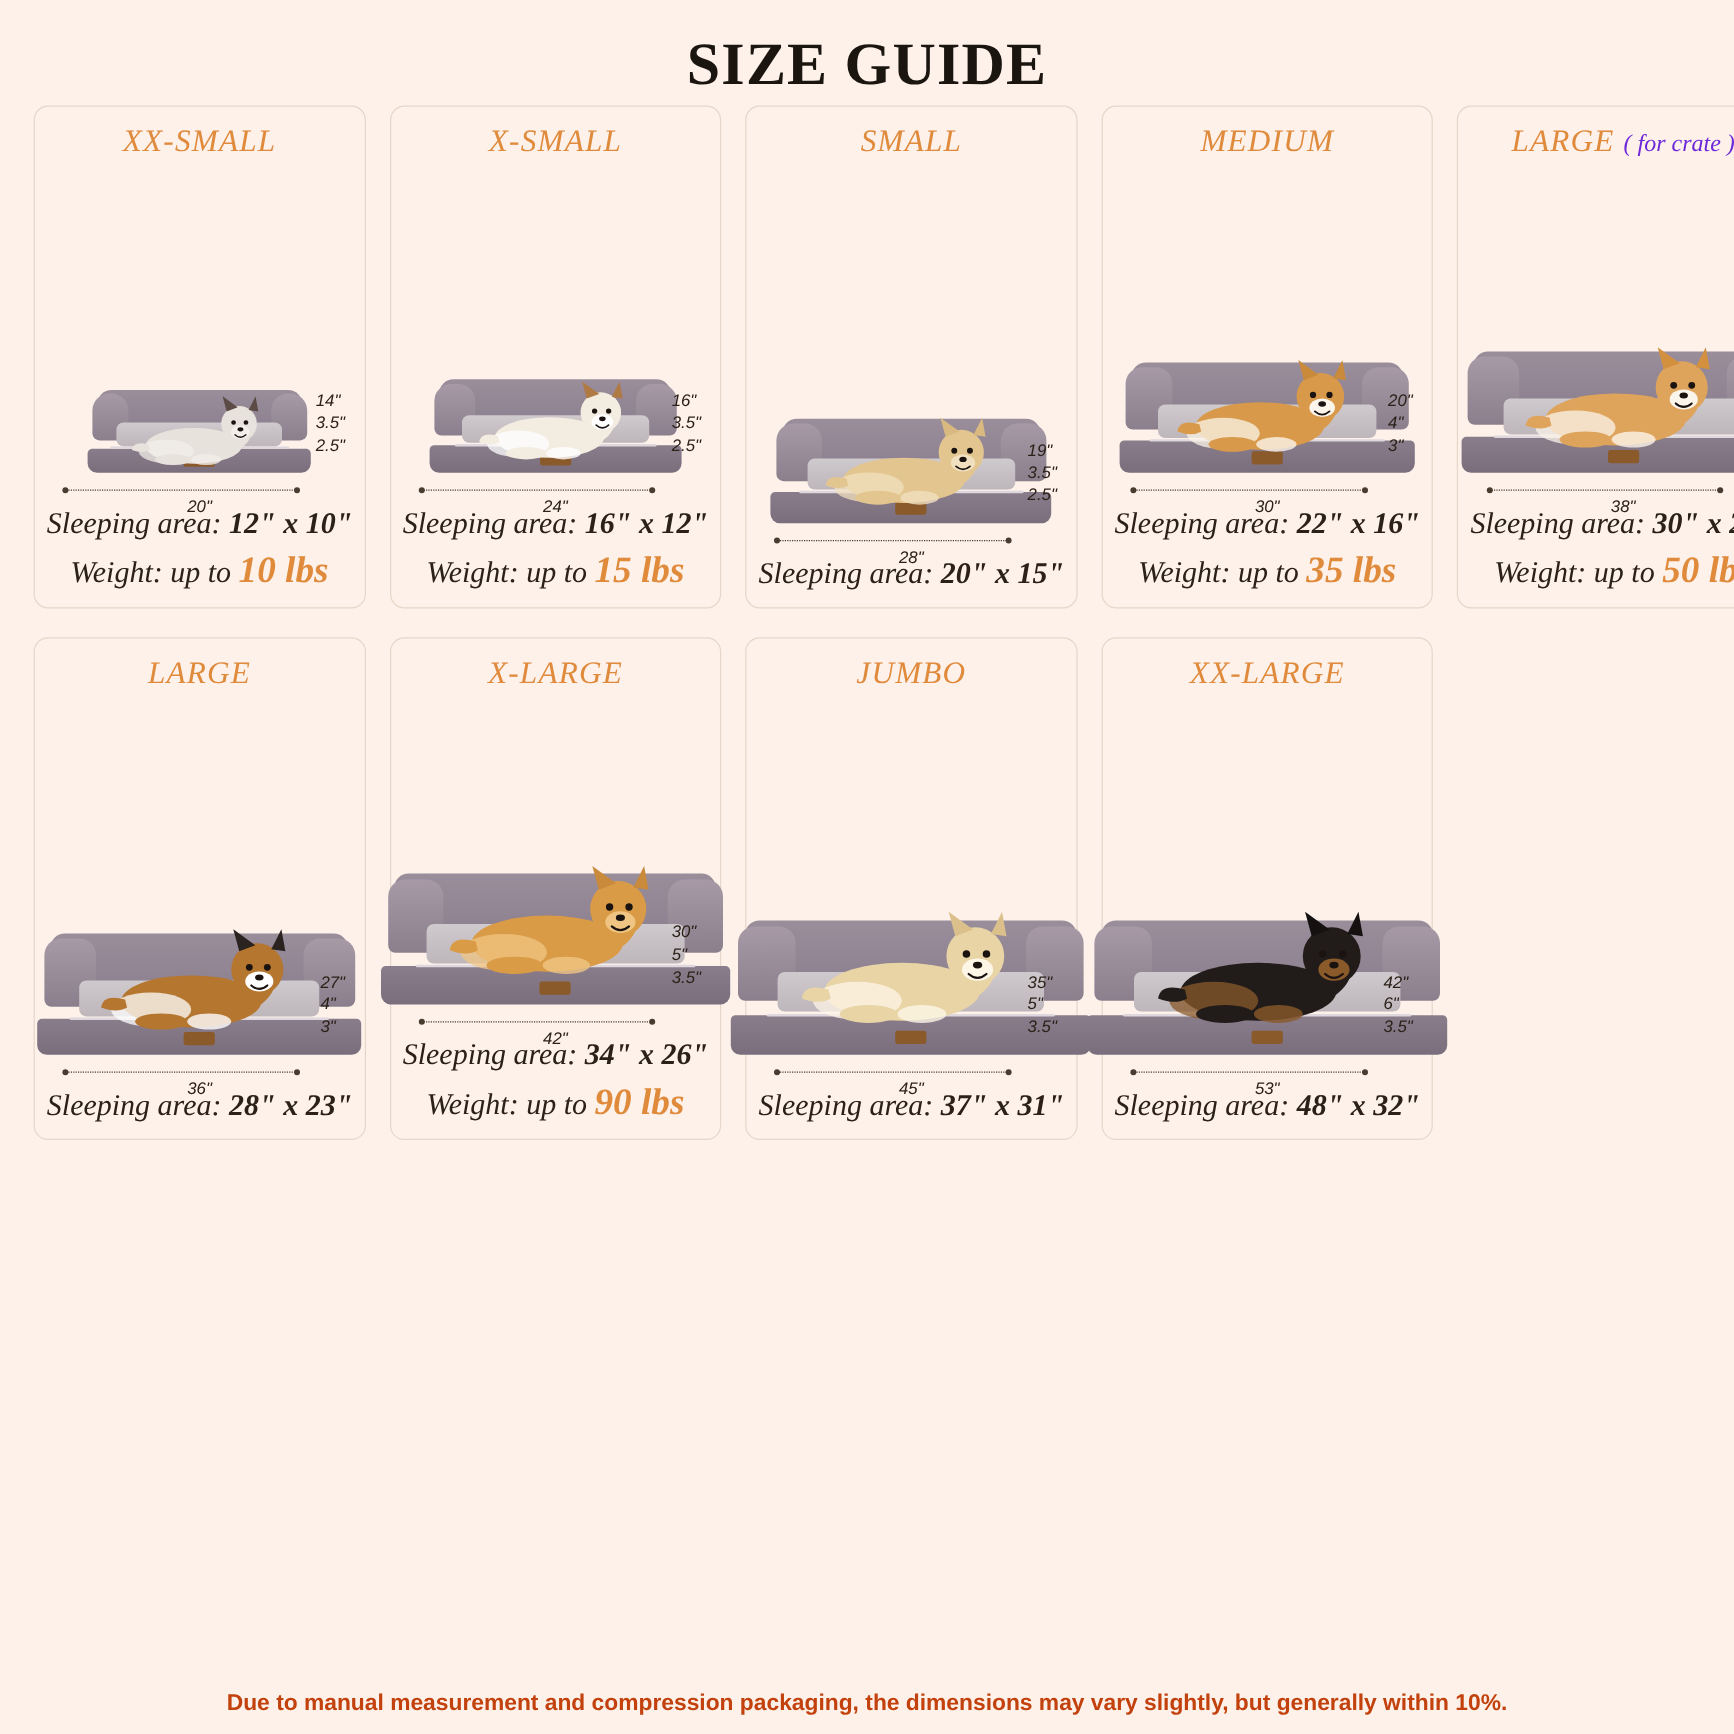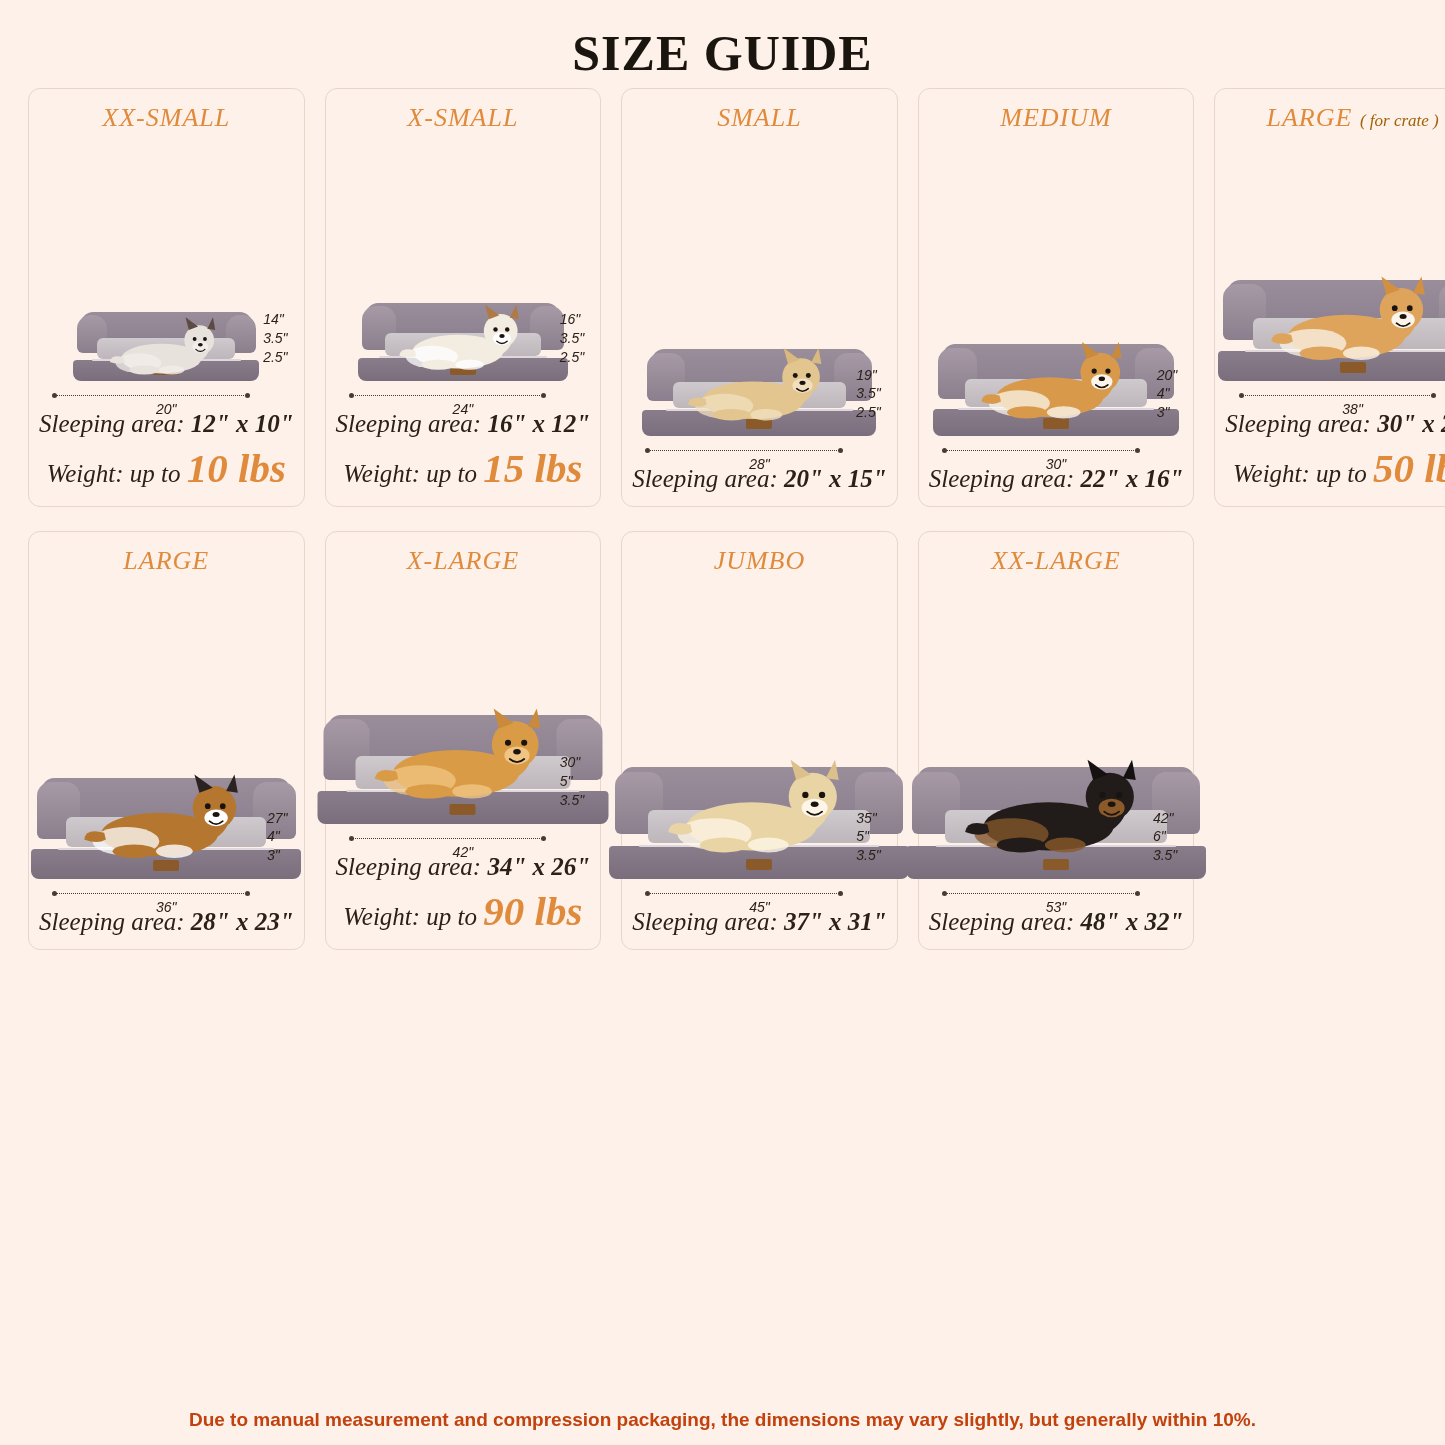--- a/index.html
+++ b/index.html
@@ -61,22 +61,22 @@
   }
   .card-title {
     font-family: "Liberation Serif", serif;
     font-size: 26px;
     color: #e08a3c;
     letter-spacing: 1px;
     margin-top: 6px;
     white-space: nowrap;
   }
   .card-title .paren {
-    font-size: 17px;
-    color: #a16207;
+    font-size: 20px;
+    color: #6d28d9;
     letter-spacing: 0;
   }
   .illus {
     position: relative;
     flex: 1;
     width: 100%;
     margin-top: 2px;
   }
   
   .bed {
@@ -202,21 +202,21 @@
   .spec-line {
     font-size: 25px;
     color: #2b2118;
     line-height: 1.35;
     white-space: nowrap;
   }
   .spec-line b { font-weight: bold; }
   .weight-val {
     color: #e08a3c;
     font-weight: bold;
-    font-size: 41px;
+    font-size: 31px;
   }
   .footer {
     text-align: center;
     font-family: "Liberation Sans", sans-serif;
     font-size: 19px;
     font-weight: bold;
     color: #c2410c;
     padding: 16px 0 14px 0;
   }
 </style>
@@ -437,20 +437,23 @@
       <div class="dim-h">
         <div class="rule"></div>
         <span>30"</span>
       </div>
     </div>
 
     <div class="specs">
       <div class="spec-line">
         <span>Sleeping area: </span><b>22" x 16"</b>
       </div>
+      <div class="spec-line">
+        <span>Weight:  up to </span><span class="weight-val">35 lbs</span>
+      </div>
     </div>
   </div>
       <div class="card">
     <div class="card-title">
       <span>LARGE</span>
       <span class="paren">( for crate )</span>
     </div>
 
     <div class="illus">
       <div class="bed" style="width:270px;height:101px;">

